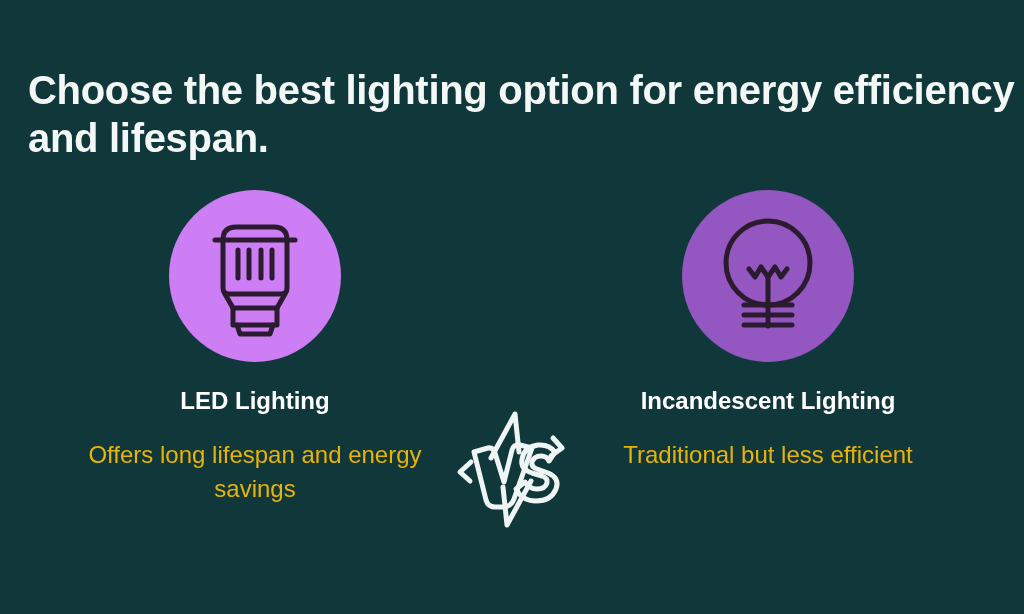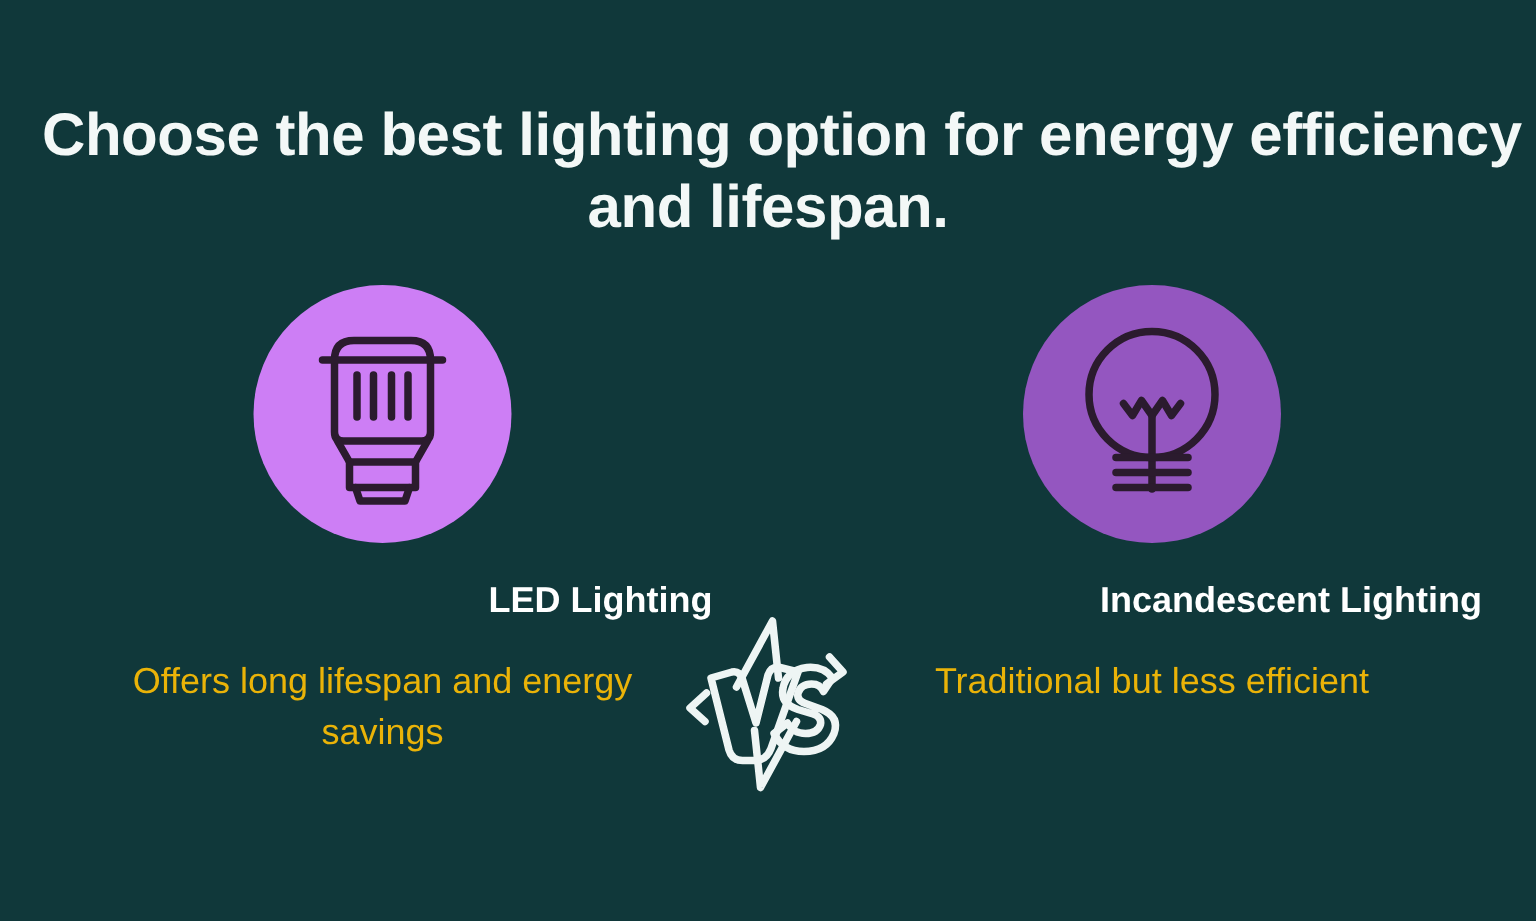--- a/index.html
+++ b/index.html
@@ -19,21 +19,20 @@
     height: 614px;
     background: #10383a;
   }
 
   
   #heading {
     position: absolute;
     left: 0;
     top: 66px;
     width: 1024px;
-    text-align: center;
     color: #f3f8f7;
     font-weight: 700;
     font-size: 40px;
     line-height: 48px;
     letter-spacing: -0.3px;
     padding: 0 28px;
     box-sizing: border-box;
   }
   #heading .hline {
     display: block;
@@ -90,21 +89,20 @@
   #caption-led { left: 35px; }
   #caption-inc { left: 548px; }
 
   .option-title {
     color: #ffffff;
     font-weight: 700;
     font-size: 24px;
     line-height: 30px;
     margin: 0 0 22px 0;
     white-space: nowrap;
-    text-align: right;
   }
   .option-desc {
     color: #eab308;
     font-weight: 400;
     font-size: 24px;
     line-height: 34px;
     margin: 0;
     padding: 0 40px;
   }
 </style>

